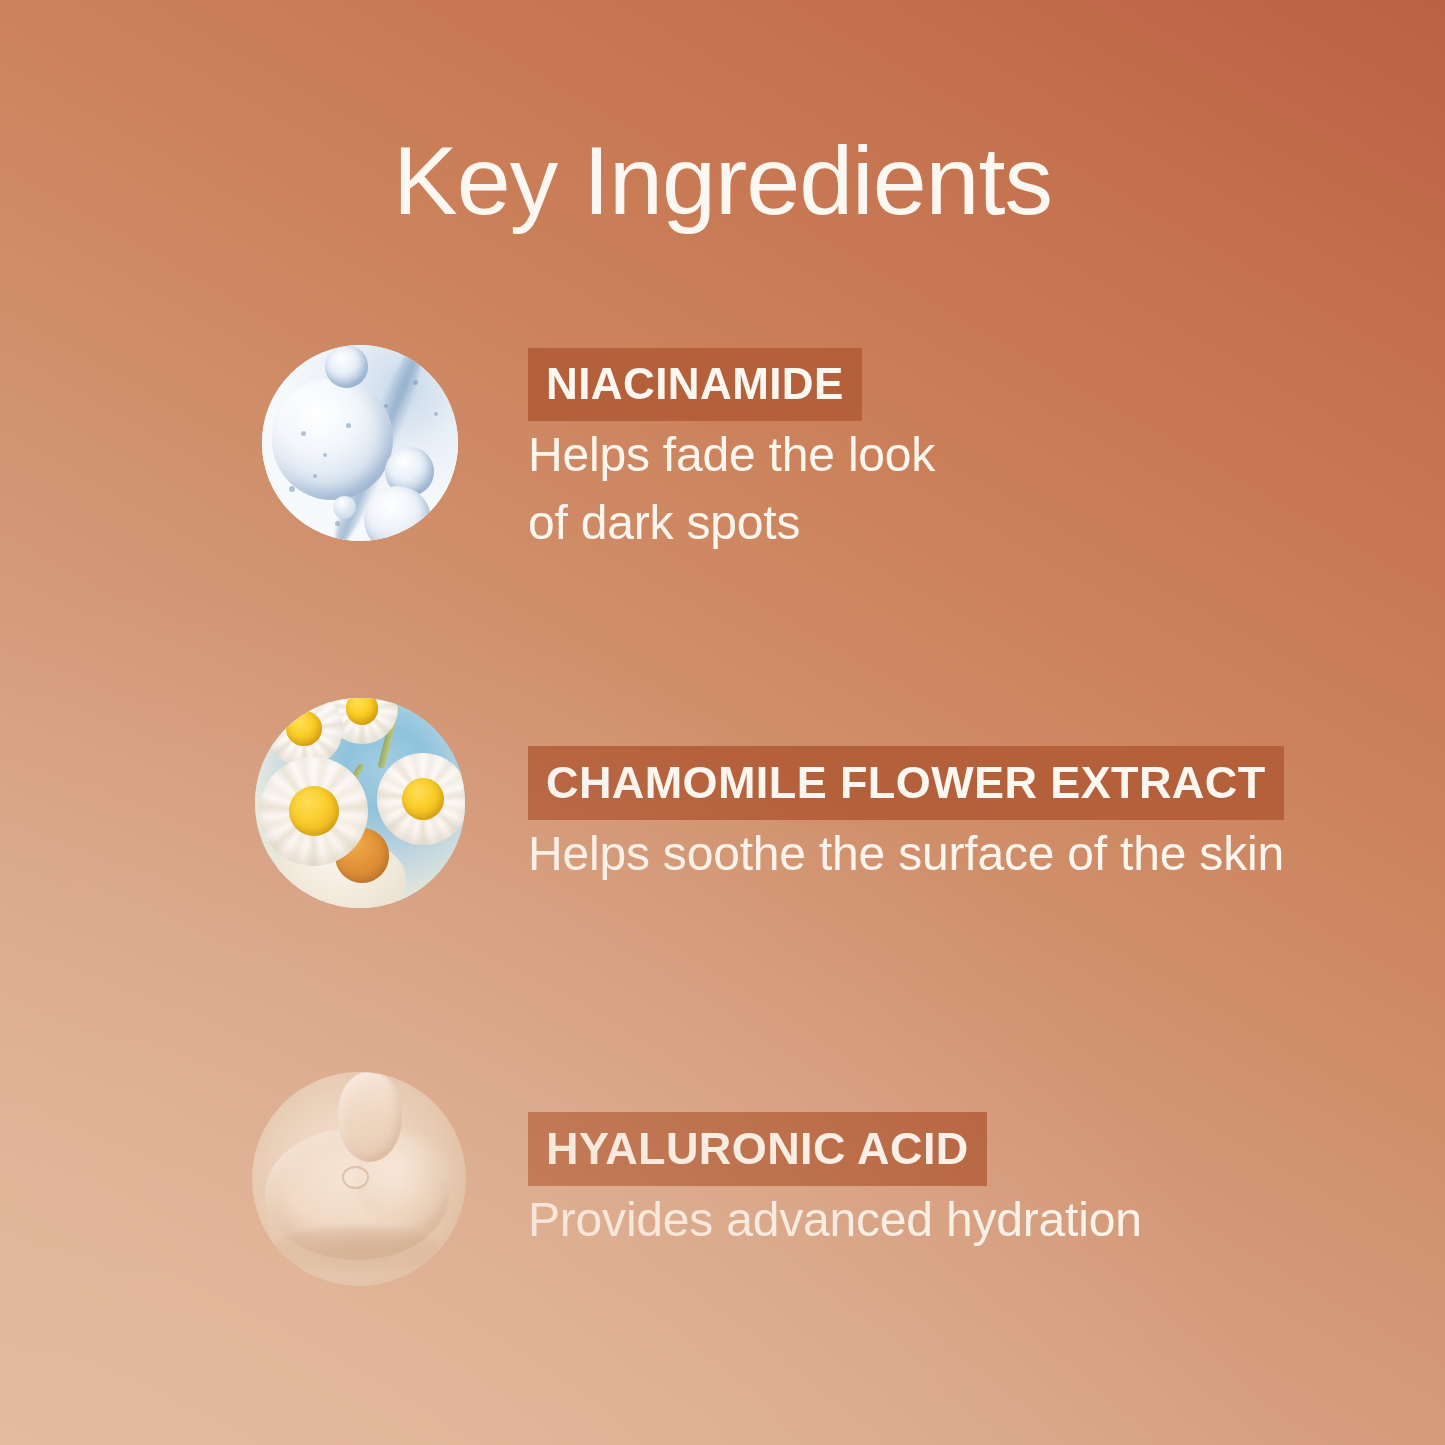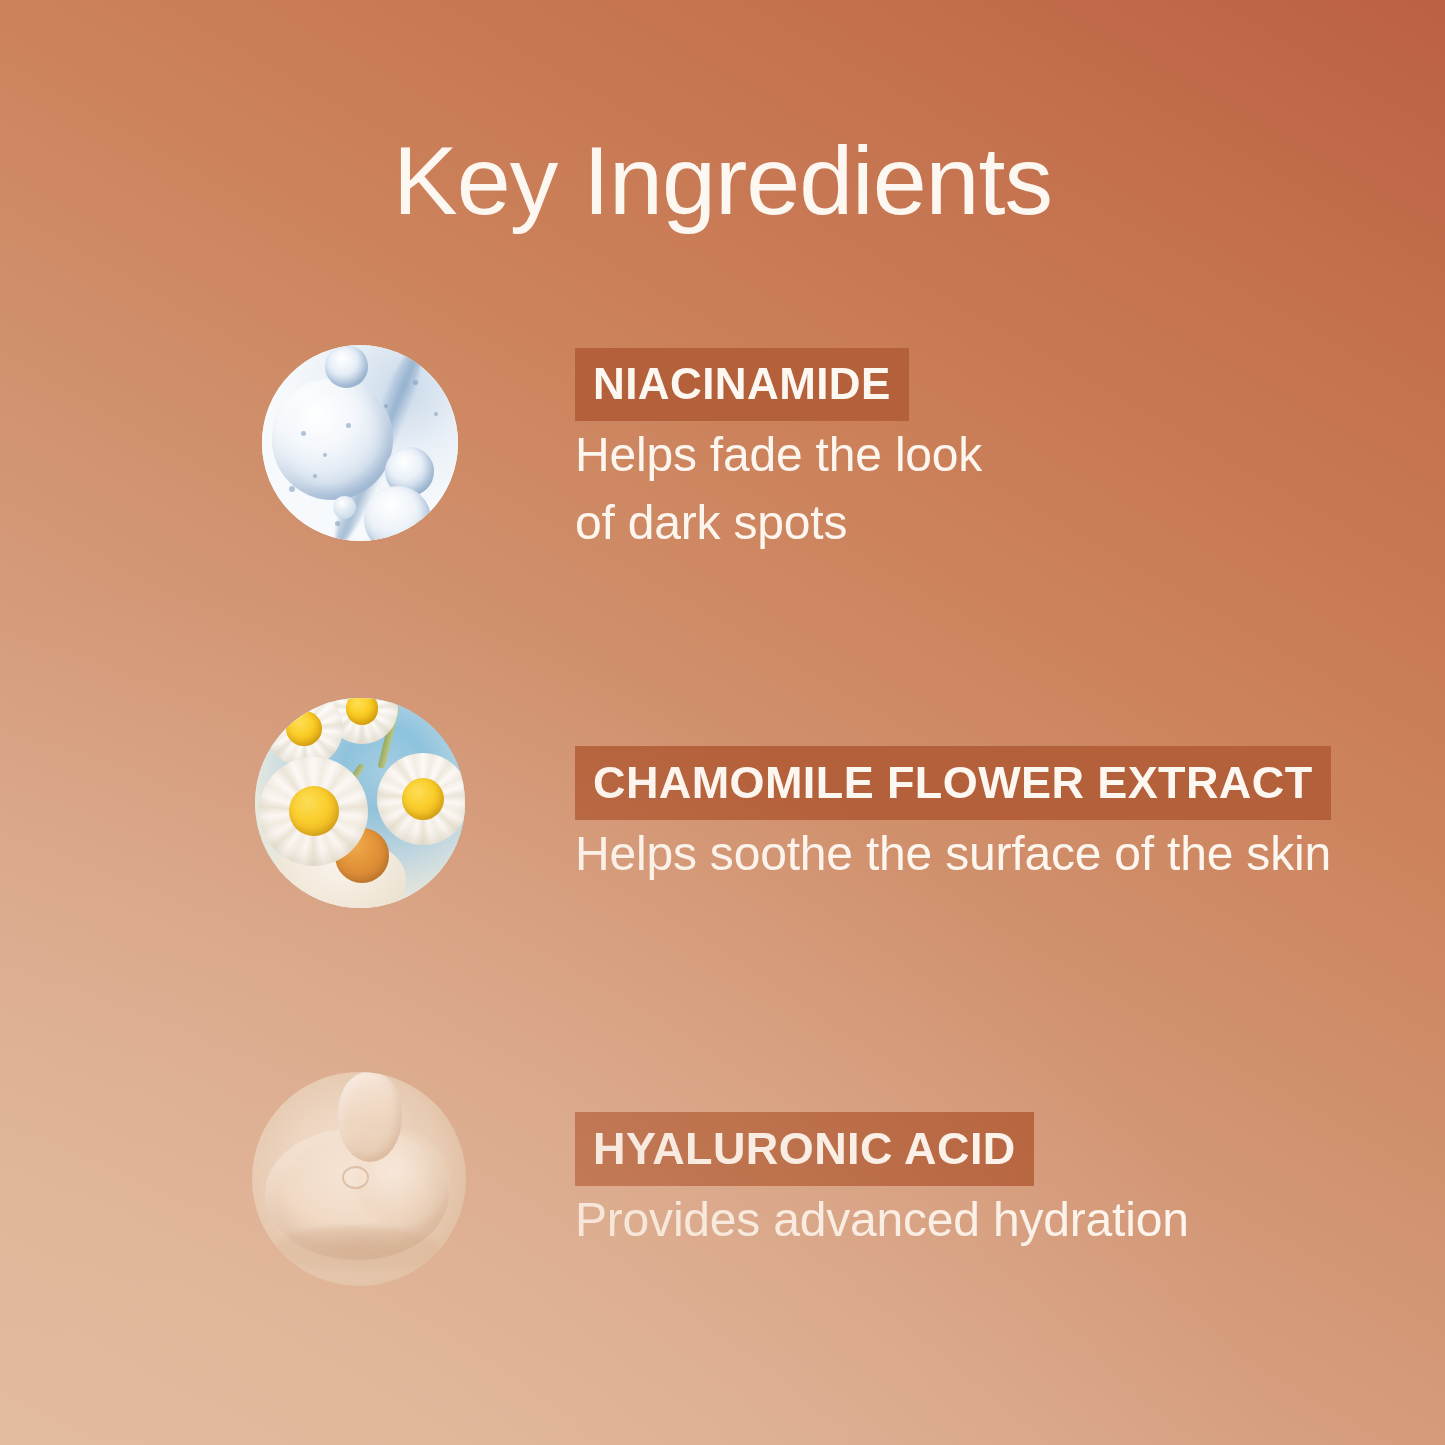--- a/index.html
+++ b/index.html
@@ -322,21 +322,21 @@
     background: radial-gradient(ellipse at 50% 40%,
                 rgba(176,126,88,0.42) 0%,
                 rgba(176,126,88,0.16) 55%,
                 rgba(176,126,88,0) 100%);
     filter: blur(2px);
   }
 
   
   .text-col {
     position: absolute;
-    left: 575px;
+    left: 528px;
     top: 0;
   }
   .label-chip {
     display: inline-block;
     background: #b4603a;
     color: #fdf7f1;
     font-size: 44px;
     font-weight: 700;
     letter-spacing: 0.4px;
     line-height: 1;

